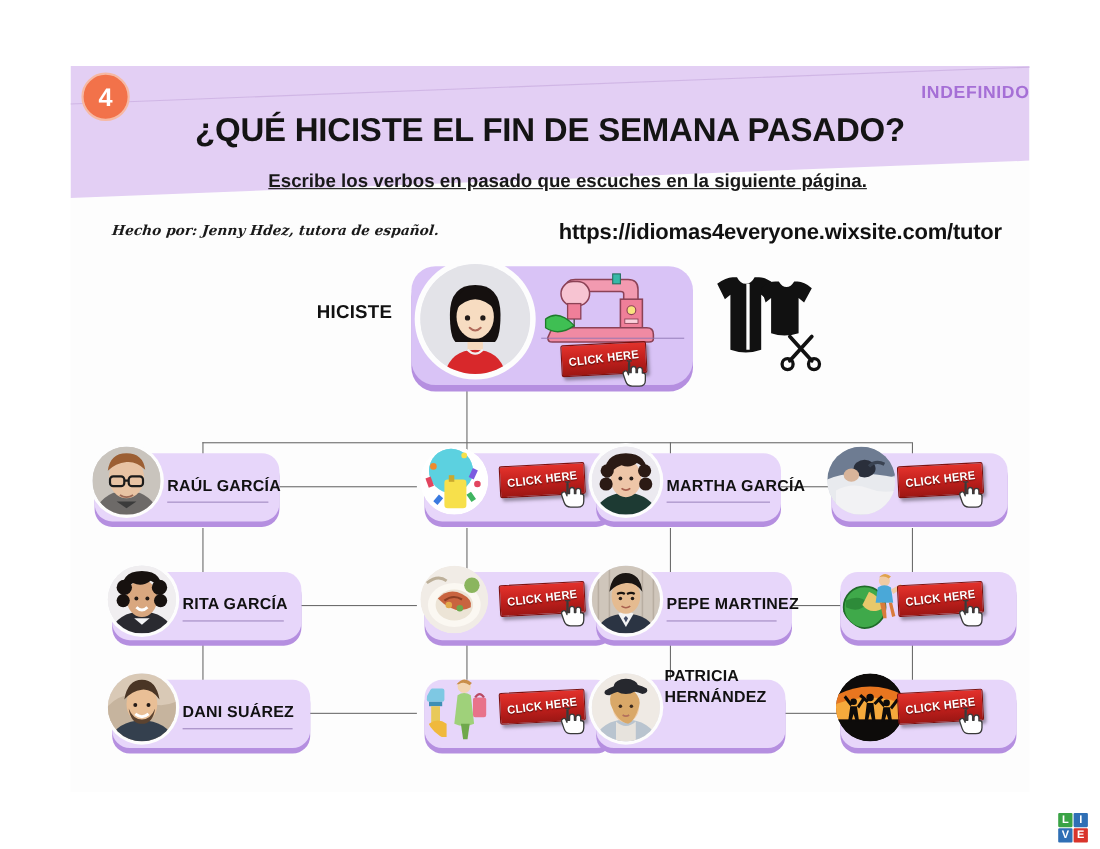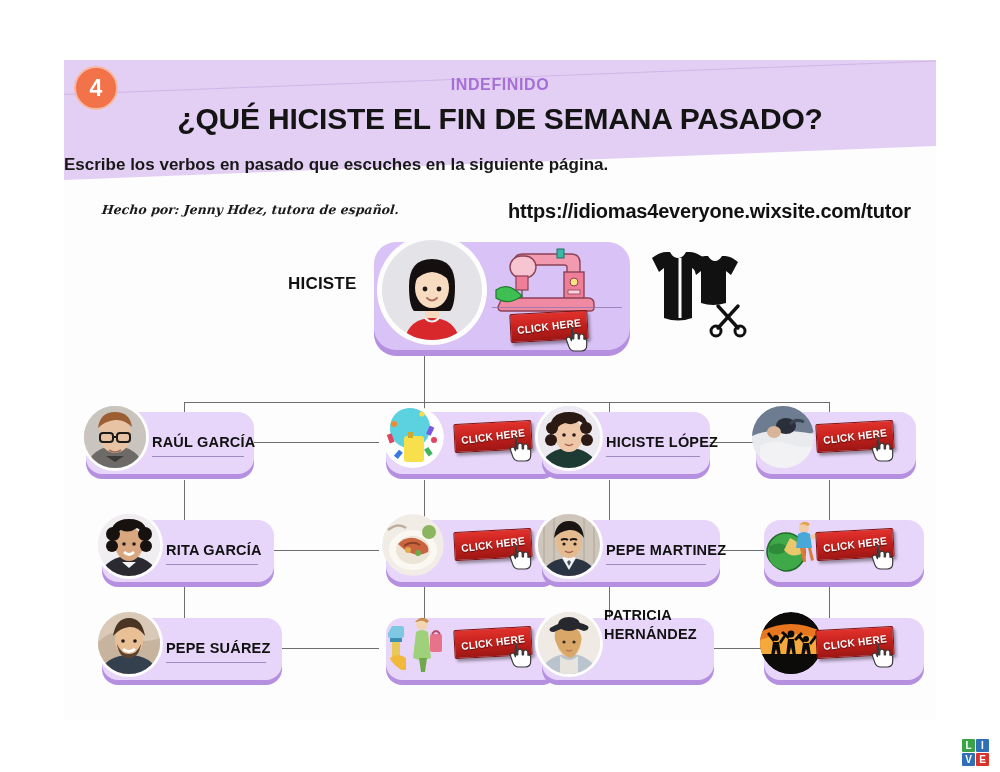--- a/index.html
+++ b/index.html
@@ -47,34 +47,35 @@
     border:2px solid #f6b9a4;
     box-shadow:inset 0 0 0 2px #f2724a;
     color:#ffffff;
     font-size:23px;font-weight:bold;
     display:flex;align-items:center;justify-content:center;
     letter-spacing:0;
   }
   
   .eyebrow{
     position:absolute;left:0;top:16px;width:872px;
-    text-align:center;
+    text-align:right;
     color:#a56fd6;
     font-size:16px;font-weight:bold;letter-spacing:.6px;
   }
   .title{
     position:absolute;left:0;top:42px;width:872px;
     text-align:center;
     color:#141414;
     font-size:30px;font-weight:bold;letter-spacing:-.2px;
   }
   .subtitle{
-    position:absolute;left:0;top:95px;width:872px;
+    position:absolute;left:16px;top:95px;width:872px;
+    text-align:center;
     color:#181818;
-    font-size:17px;font-weight:bold;
+    font-size:17px;font-weight:bold;text-decoration:underline;
   }
   .credit{
     position:absolute;left:38px;top:142px;
     color:#1a1a1a;
     font-family:"DejaVu Serif", serif;
     font-style:italic;
     font-size:12.5px;
     font-weight:bold;
     transform:skewX(-6deg);
   }
@@ -375,21 +376,21 @@
           <path d="M12 28 q-2 -22 19 -22 q21 0 19 22 q-3 -11 -9 -13 q-6 5 -14 2 q-9 3 -11 11z" fill="#2b1a14"></path>
           <circle cx="14" cy="22" r="6" fill="#2b1a14"></circle>
           <circle cx="48" cy="22" r="6" fill="#2b1a14"></circle>
           <circle cx="13" cy="34" r="6" fill="#2b1a14"></circle>
           <circle cx="49" cy="34" r="6" fill="#2b1a14"></circle>
           <circle cx="26" cy="29" r="1.8" fill="#241b17"></circle>
           <circle cx="36" cy="29" r="1.8" fill="#241b17"></circle>
           <path d="M27 38 q4 3 8 0" stroke="#a9614f" stroke-width="1.5" fill="none"></path>
         </svg>
       </div>
-      <div class="name" style="left:542px;top:374px;">HICISTE LÓPEZ</div>
+      <div class="name" style="left:542px;top:374px;">MARTHA GARCÍA</div>
       <div class="underline" style="left:542px;top:396px;width:94px;"></div>
 
       <div class="node" style="left:692px;top:352px;width:160px;height:62px;"></div>
       <div class="thumb" style="left:688px;top:346px;width:62px;height:62px;">
         <svg width="62" height="62" viewBox="0 0 62 62">
           <circle cx="31" cy="31" r="31" fill="#c7cfd8"></circle>
           <path d="M0 0 l62 0 l0 26 q-20 10 -62 4 z" fill="#6e7c92"></path>
           <path d="M0 30 q20 -10 62 -2 l0 34 l-62 0 z" fill="#e8eaee"></path>
           <ellipse cx="34" cy="20" rx="10" ry="8" fill="#2a2f3b"></ellipse>
           <ellipse cx="22" cy="26" rx="7" ry="6" fill="#d8b49a"></ellipse>
@@ -506,21 +507,21 @@
           <path d="M0 30 q16 -16 32 -6 q14 9 30 2 l0 36 l-62 0z" fill="#c6b49e"></path>
           <path d="M0 62 q9 -19 31 -19 q22 0 31 19 z" fill="#34404e"></path>
           <ellipse cx="31" cy="28" rx="14" ry="17" fill="#e9bf96"></ellipse>
           <path d="M15 24 q3 -18 16 -18 q13 0 16 18 q-7 -10 -16 -9 q-9 1 -16 9z" fill="#4a3525"></path>
           <path d="M19 32 q2 14 12 14 q10 0 12 -14 q-4 10 -12 10 q-8 0 -12 -10z" fill="#5b4330"></path>
           <circle cx="25" cy="29" r="1.8" fill="#241b17"></circle>
           <circle cx="37" cy="29" r="1.8" fill="#241b17"></circle>
           <path d="M25 37 q6 5 12 0" stroke="#ffffff" stroke-width="2.6" fill="none"></path>
         </svg>
       </div>
-      <div class="name" style="left:102px;top:580px;">PEPE SUÁREZ</div>
+      <div class="name" style="left:102px;top:580px;">DANI SUÁREZ</div>
       <div class="underline" style="left:102px;top:602px;width:100px;"></div>
 
       <div class="node" style="left:322px;top:558px;width:172px;height:62px;"></div>
       <div class="thumb" style="left:322px;top:554px;width:62px;height:60px;">
         <svg width="62" height="60" viewBox="0 0 62 60">
           <rect x="2" y="12" width="16" height="12" rx="2" fill="#7ec8e3"></rect>
           <rect x="4" y="24" width="12" height="4" fill="#3f8fb5"></rect>
           <rect x="6" y="28" width="8" height="16" fill="#e8c95a"></rect>
           <path d="M4 44 q8 -6 16 0 l0 12 l-16 0z" fill="#f0b93c"></path>
 

